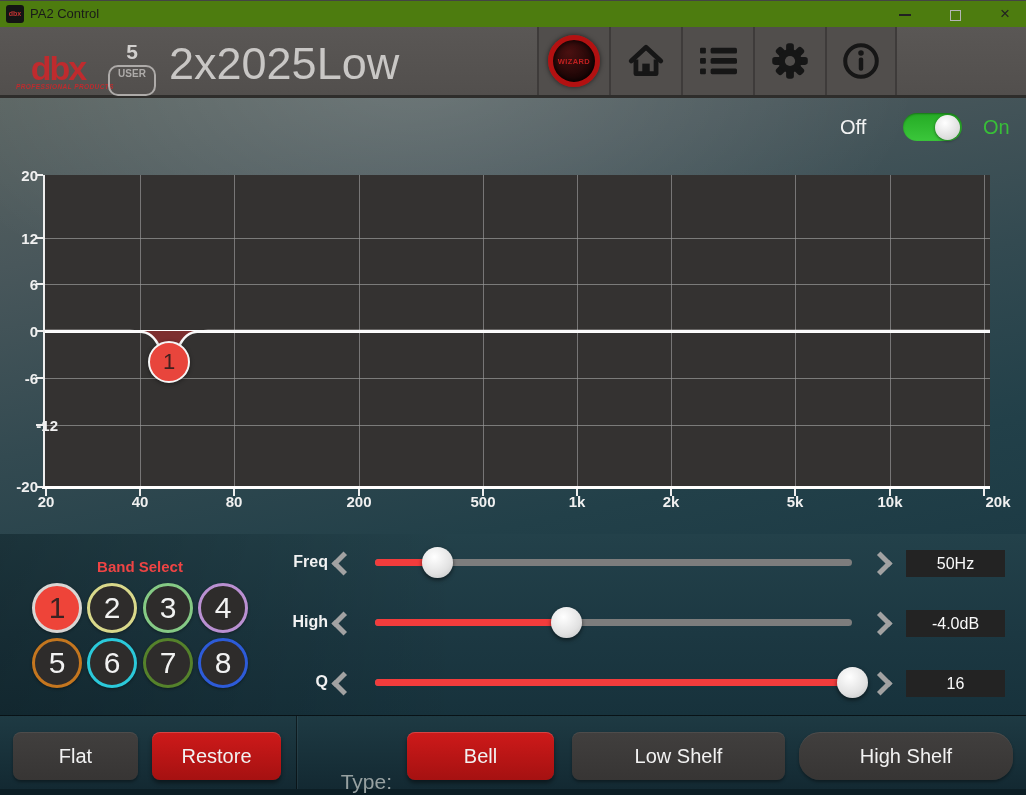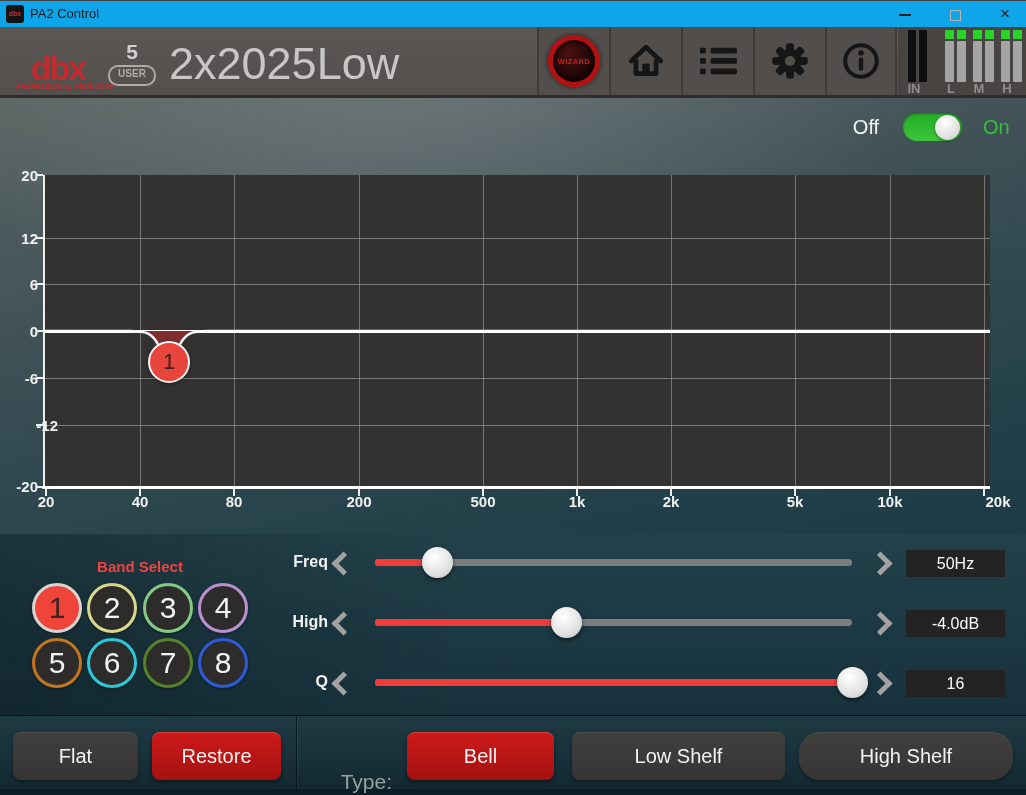--- a/index.html
+++ b/index.html
@@ -3,37 +3,37 @@
 <meta charset="utf-8">
 <style>
   * { margin:0; padding:0; box-sizing:border-box; }
   html,body { background:#202020; }
   #app {
     position:relative; width:1026px; height:795px; overflow:hidden;
     font-family:"Liberation Sans", sans-serif;
     border-top:1px solid #444;
   }
   
-  .titlebar { position:absolute; left:0; top:0; width:1026px; height:26px; background:#0ea5e9; }
+  .titlebar { position:absolute; left:0; top:0; width:1026px; height:26px; background:#4d7c0f; }
   .app-ico { position:absolute; left:6px; top:4px; width:18px; height:18px; background:#141414; border-radius:3px;
              color:#c23333; font-size:7px; font-weight:bold; text-align:center; line-height:18px; }
   .tb-title { position:absolute; left:30px; top:5px; font-size:13px; color:#1a1a1a; }
   .wc { position:absolute; top:0; width:44px; height:26px; text-align:center; line-height:26px; color:#222; font-size:15px; }
   .wc-min { left:883px; } .wc-min i { display:inline-block; width:12px; height:2px; background:#222; vertical-align:middle; }
   .wc-max { left:933px; } .wc-max i { display:inline-block; width:11px; height:11px; border:1.5px solid #b5b5b5; vertical-align:middle; }
   .wc-close { left:983px; font-size:17px; }
   
   .header { position:absolute; left:0; top:26px; width:1026px; height:71px;
             background:linear-gradient(#5a5755,#524f4d); border-bottom:3px solid #2e2d2b; }
   .dbx { position:absolute; left:16px; top:26px; width:84px; text-align:center; }
   .dbx-word { color:#bf2b2e; font-size:34px; font-weight:bold; letter-spacing:-2px; line-height:30px; }
   .dbx-tag { color:#bf2b2e; font-size:6.5px; font-weight:bold; font-style:italic; letter-spacing:.4px; white-space:nowrap; }
   .preset { position:absolute; left:108px; top:13px; width:48px; text-align:center; }
   .preset-num { color:#d2d0ce; font-size:21px; font-weight:bold; }
-  .preset-pill { margin-top:1px; height:21px; border:2.5px solid #aeaba9; border-radius:10px;
+  .preset-pill { margin-top:1px; height:31px; border:2.5px solid #aeaba9; border-radius:10px;
                  color:#aeaba9; font-size:10px; font-weight:bold; line-height:14px; }
   .dev-title { position:absolute; left:169px; top:11px; color:#c9c7c5; font-size:45px; letter-spacing:0; }
   .iconbar { position:absolute; left:537px; top:0; height:68px; display:flex; }
   .icell { width:72px; height:68px; border-left:2px solid #3e3b3a; display:flex; align-items:center; justify-content:center; background:#514e4c; }
   .icell:last-child { border-right:2px solid #3e3b3a; }
   .wizard-btn { width:52px; height:52px; border-radius:50%; border:5px solid #b31111;
                 background:radial-gradient(circle at 38% 30%, #4a1010, #180505 75%);
                 box-shadow:0 0 5px rgba(0,0,0,.6), inset 0 0 6px #000;
                 color:#c02020; font-size:7.5px; font-weight:bold; letter-spacing:.4px;
                 display:flex; align-items:center; justify-content:center; }
@@ -50,21 +50,21 @@
      background:
        linear-gradient(to right, rgba(0,0,0,.22), rgba(0,0,0,0) 45%),
        linear-gradient(to bottom, #23414a 0%, #1c3842 55%, #17323c 100%); }
   .sec-bot { position:absolute; left:0; top:714px; width:1026px; height:74px;
      border-top:1px solid rgba(0,0,0,.55);
      background:linear-gradient(to bottom, #1e3a43, #132932); }
   .sec-strip { position:absolute; left:0; top:788px; width:1026px; height:7px; background:#0c1e25; }
   .vdivider { position:absolute; left:296px; top:715px; width:1px; height:73px; background:rgba(0,0,0,.5); box-shadow:1px 0 0 rgba(255,255,255,.06); }
   
   .page-title { position:absolute; left:30px; top:111px; font-size:27px; font-weight:bold; color:#f4f4f4; text-shadow:0 1px 2px rgba(0,0,0,.35); }
-  .tog-off { position:absolute; left:840px; top:115px; width:52px; text-align:center; color:#f2f2f2; font-size:20px; }
+  .tog-off { position:absolute; left:840px; top:115px; width:52px; text-align:left; color:#f2f2f2; font-size:20px; }
   .tog-on  { position:absolute; left:983px; top:115px; color:#38bf38; font-size:20px; }
   .toggle { position:absolute; left:903px; top:112px; width:59px; height:28px; border-radius:14px;
             background:linear-gradient(#25ab25,#3bc73b); box-shadow:inset 0 1px 2px rgba(0,0,0,.35); }
   .tknob { position:absolute; top:1.5px; left:32px; width:25px; height:25px; border-radius:50%;
            background:radial-gradient(circle at 40% 32%, #ffffff, #dedede 65%, #c2c2c2);
            box-shadow:0 1px 3px rgba(0,0,0,.5); }
   
   .plot { position:absolute; left:45px; top:174px; width:945px; height:312px; background:#343231; }
   .yaxis { position:absolute; left:43px; top:174px; width:2px; height:312px; background:#eeeeee; }
   .xaxis { position:absolute; left:42px; top:485px; width:948px; height:3px; background:#ffffff; }
@@ -164,40 +164,20 @@
       </div>
       <div class="icell">
         <svg class="ic" width="40" height="40" viewBox="0 0 36 36">
           <circle cx="18" cy="18" r="14.2" fill="none" stroke="#161616" stroke-width="3.6"></circle>
           <circle cx="18" cy="10.8" r="2.5" fill="#161616"></circle>
           <rect x="16" y="14.8" width="4" height="12" rx="1.8" fill="#161616"></rect>
         </svg>
       </div>
     </div>
 
-    <div class="meters">
-      <div class="mbar" style="left:10px; top:3px; height:52px; background:#0e0e0e;"></div>
-      <div class="mbar" style="left:21px; top:3px; height:52px; background:#0e0e0e;"></div>
-      <div class="mgreen" style="left:47px; background:#27d427;"></div>
-      <div class="mgreen" style="left:59px; background:#27d427;"></div>
-      <div class="mbar" style="left:47px; top:14px; height:41px; background:#a5a5a3; width:9px;"></div>
-      <div class="mbar" style="left:59px; top:14px; height:41px; background:#a5a5a3; width:9px;"></div>
-      <div class="mgreen" style="left:75px; background:#27d427;"></div>
-      <div class="mgreen" style="left:87px; background:#27d427;"></div>
-      <div class="mbar" style="left:75px; top:14px; height:41px; background:#a5a5a3; width:9px;"></div>
-      <div class="mbar" style="left:87px; top:14px; height:41px; background:#a5a5a3; width:9px;"></div>
-      <div class="mgreen" style="left:103px; background:#27d427;"></div>
-      <div class="mgreen" style="left:115px; background:#27d427;"></div>
-      <div class="mbar" style="left:103px; top:14px; height:41px; background:#a5a5a3; width:9px;"></div>
-      <div class="mbar" style="left:115px; top:14px; height:41px; background:#a5a5a3; width:9px;"></div>
-      <div class="mlabel" style="left:4px;">IN</div>
-      <div class="mlabel" style="left:41px;">L</div>
-      <div class="mlabel" style="left:69px;">M</div>
-      <div class="mlabel" style="left:97px;">H</div>
-    </div>
   </div>
 
   <div class="sec-top"></div>
   <div class="sec-mid"></div>
   <div class="sec-bot"></div>
   <div class="sec-strip"></div>
   <div class="vdivider"></div>
 
   <div class="tog-off">Off</div>
   <div class="toggle">

